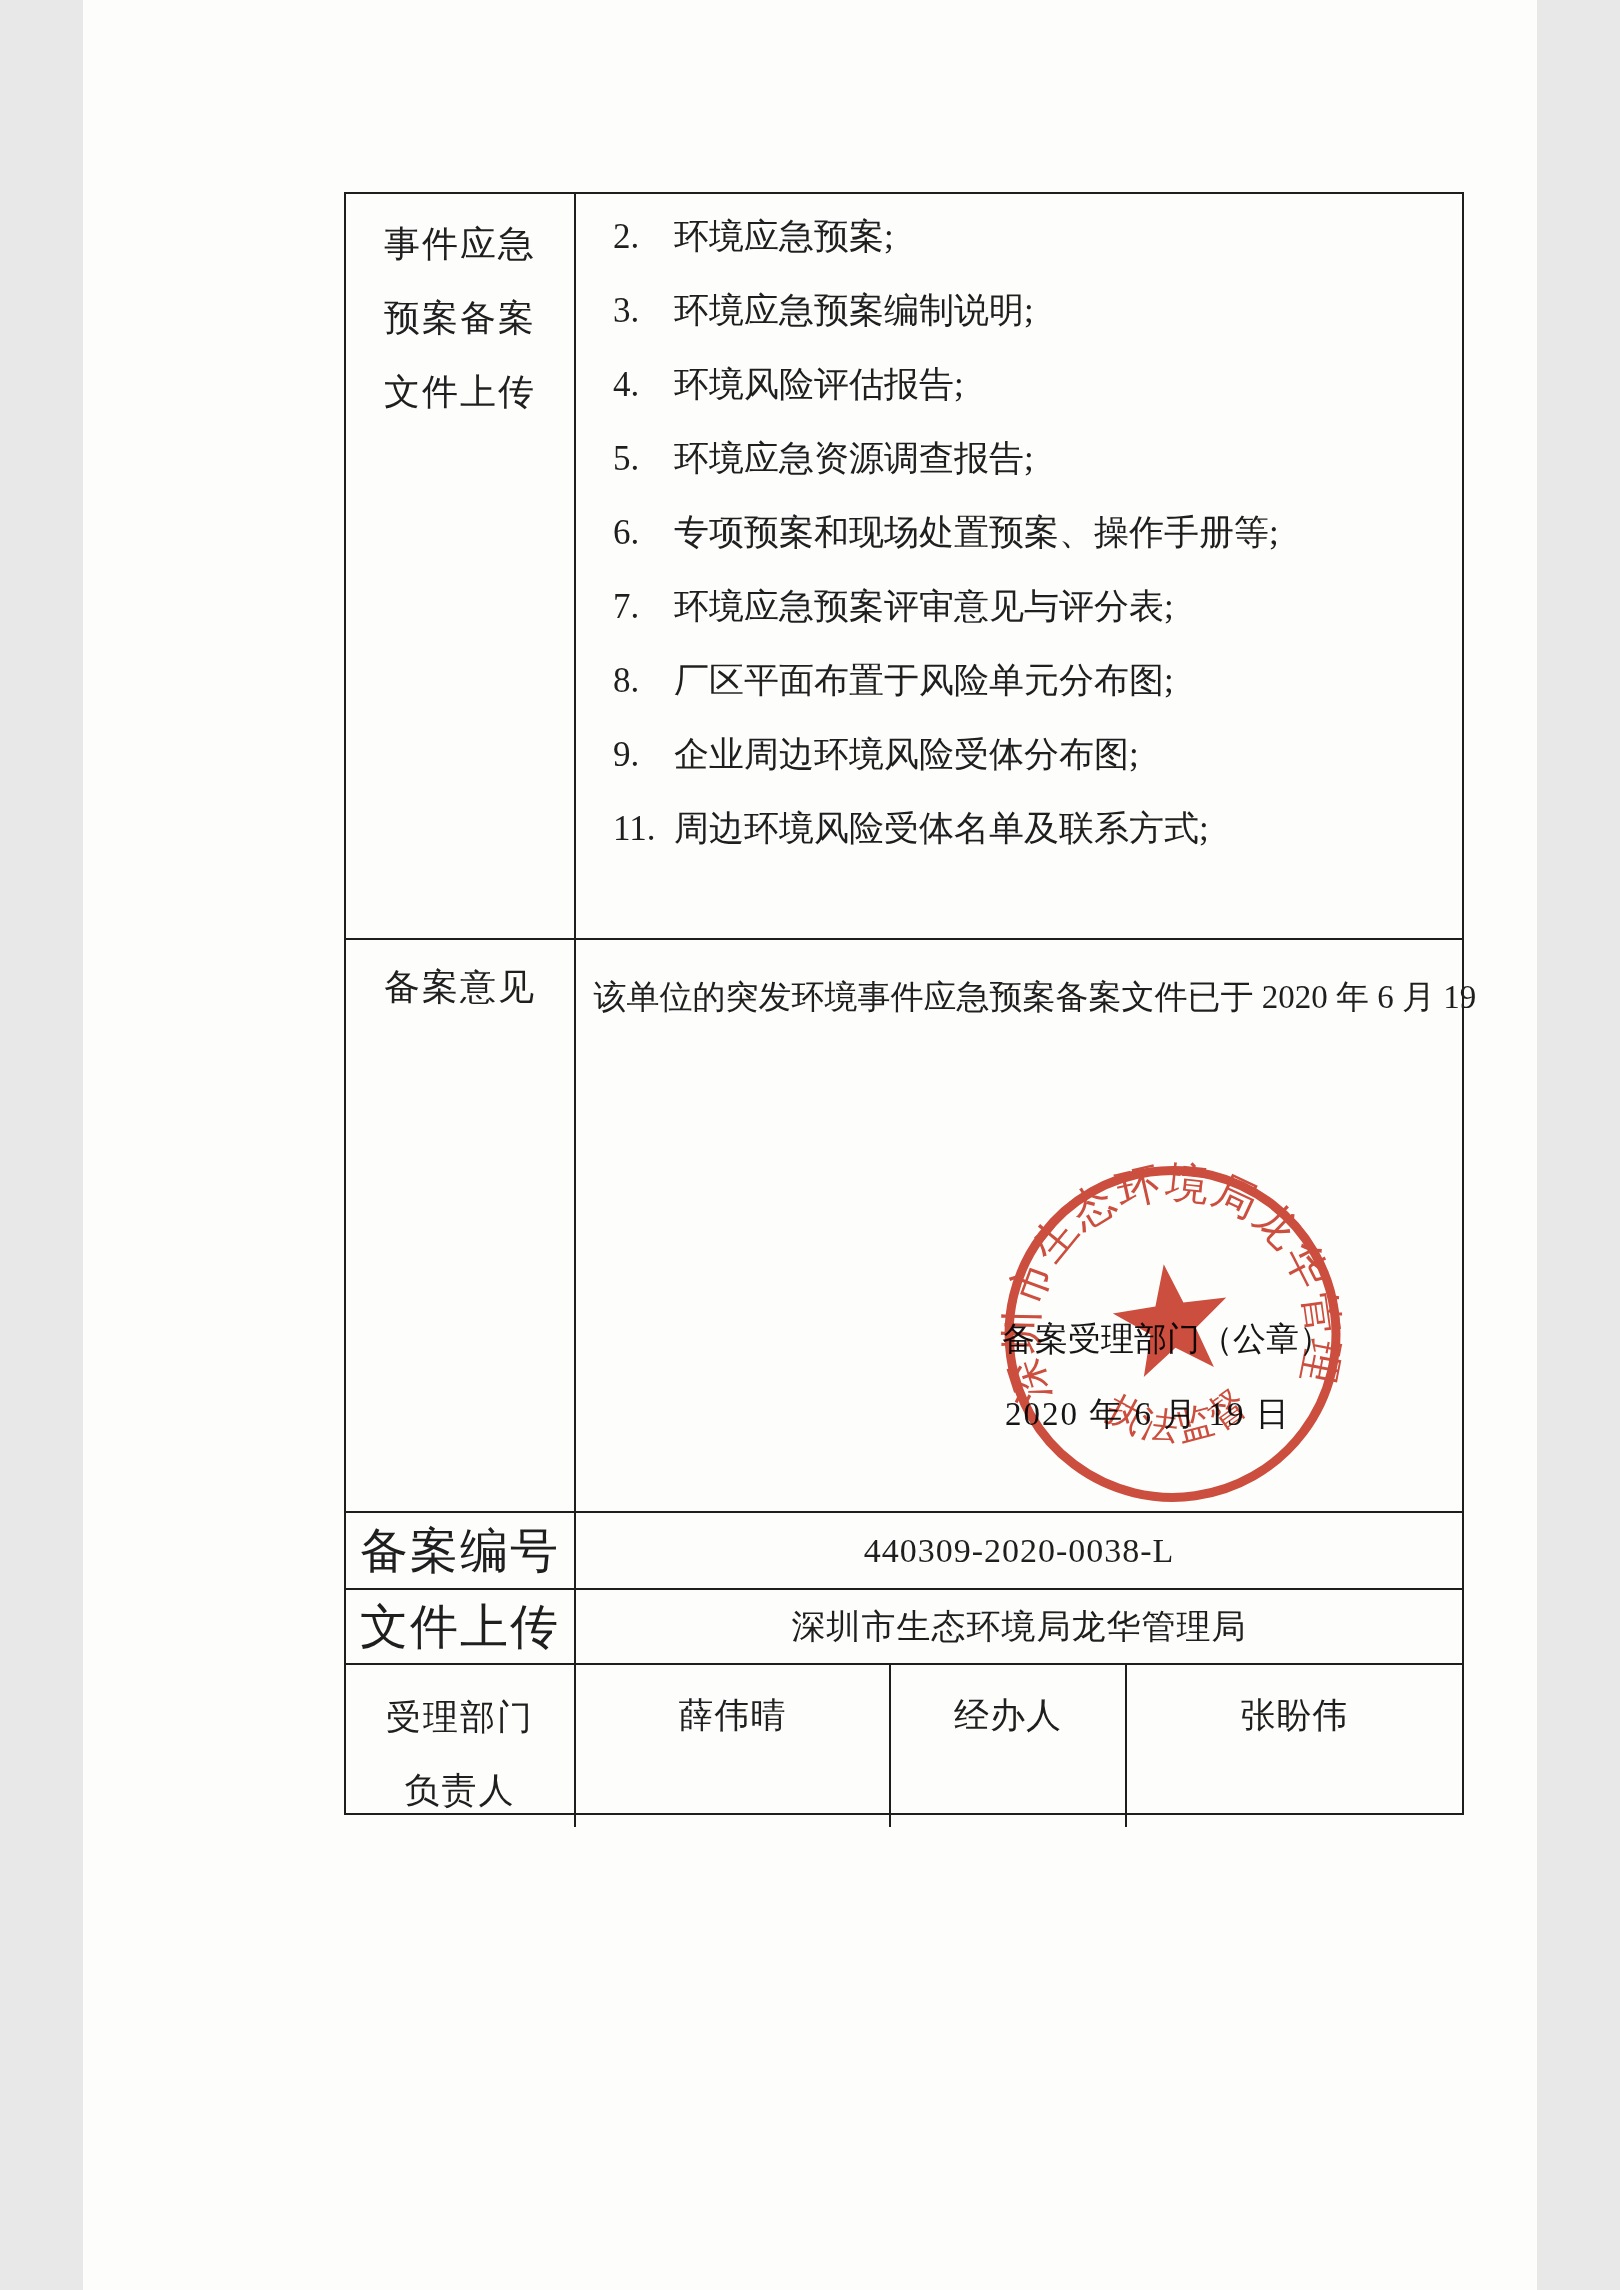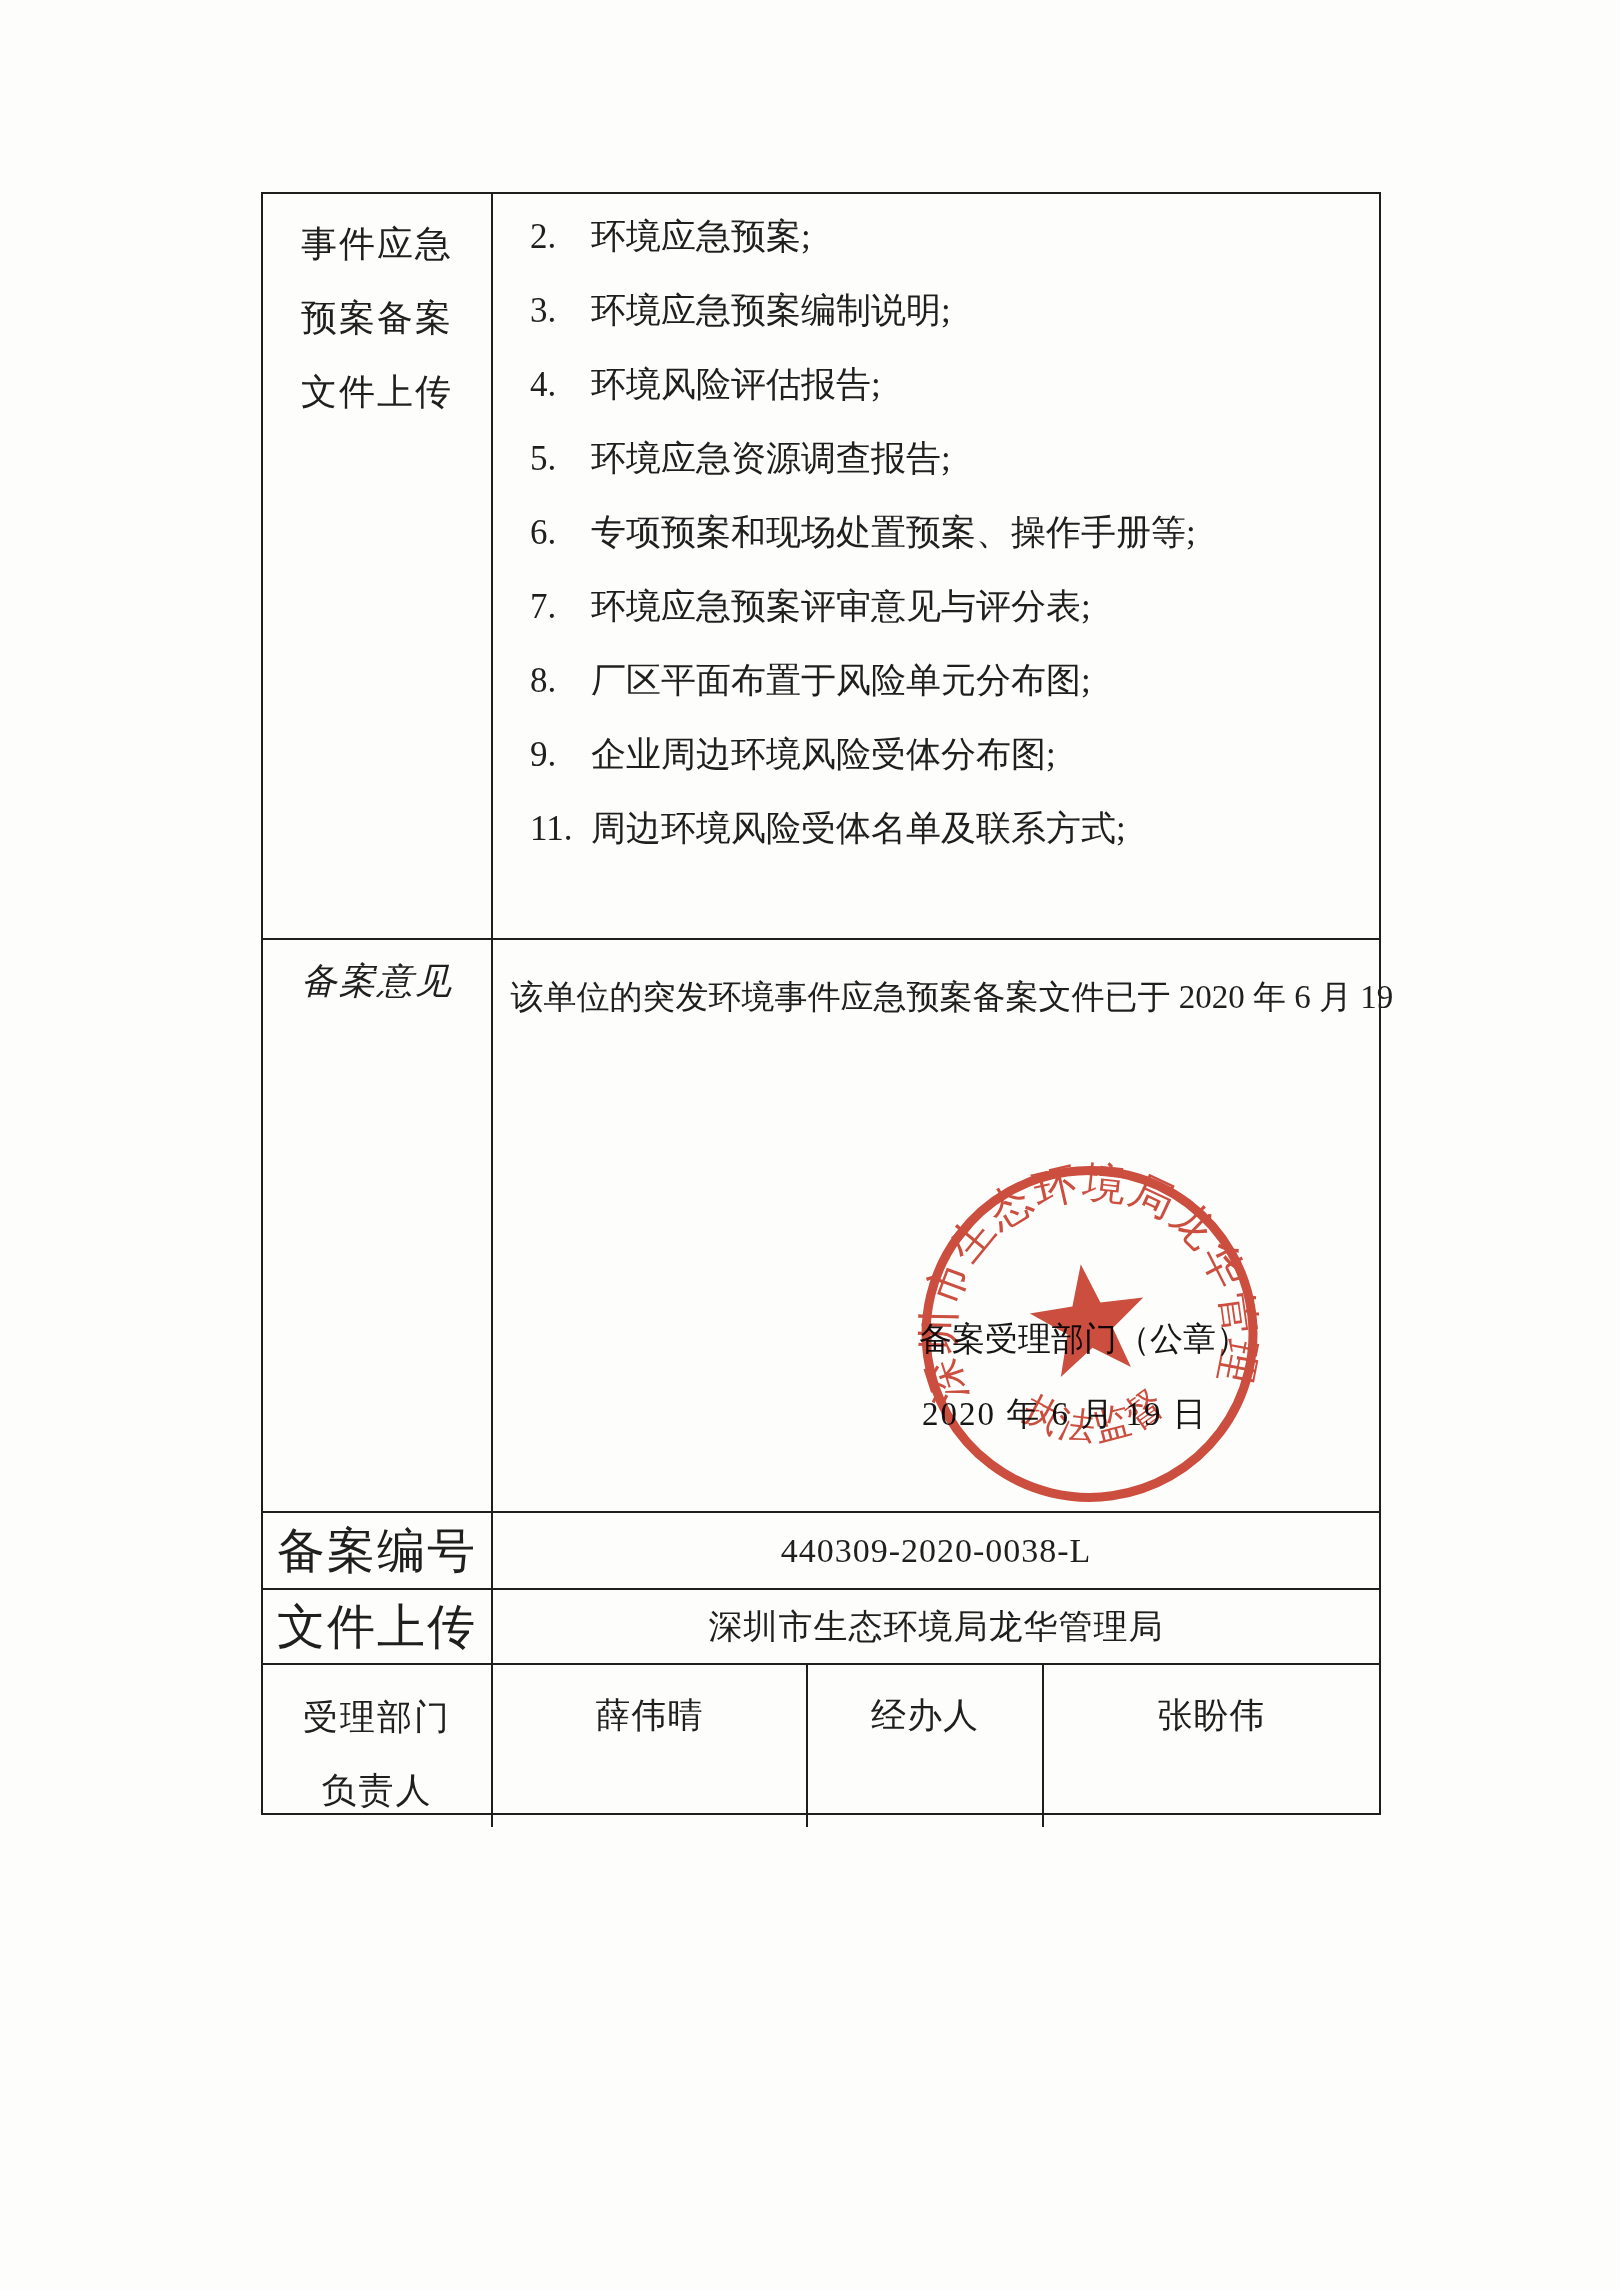--- a/index.html
+++ b/index.html
@@ -5,21 +5,21 @@
   :root{
     --ink:#1f1f1f;
     --line:#1e1e1e;
     --stamp-red:#c93f2e;
     --paper:#fdfdfc;
   }
   html,body{margin:0;padding:0;}
   body{background:#e8e8e8;}
   .page{
     position:relative;
-    width:1620px;height:2291px;
+    width:1454px;height:2291px;
     background:var(--paper);
     font-family:"Liberation Serif","DejaVu Serif",serif;
     color:var(--ink);
     overflow:hidden;
     margin:0 auto;
   }
   .table{
     position:absolute;left:261px;top:192px;width:1120px;height:1623px;
     border:2.9px solid var(--line);
     box-sizing:border-box;
@@ -38,21 +38,21 @@
     display:flex;flex-direction:column;align-items:center;
     text-align:center;
   }
   .value-col{flex:1 1 auto;border-left:2px solid var(--line);}
   
   .upload-label{padding-top:12.7px;font-size:36px;line-height:74px;letter-spacing:2px;}
   .upload-items{padding:5.9px 9.8px 0 37px;font-size:35px;}
   .upload-item{display:flex;line-height:74px;white-space:nowrap;}
   .upload-item .num{flex:0 0 61px;min-width:61px;}
   
-  .opinion-label{padding-top:4px;font-size:36px;line-height:75px;letter-spacing:2px;font-style:italic;}
+  .opinion-label{padding-top:10px;font-size:36px;line-height:75px;letter-spacing:2px;}
   .opinion-text{padding:17.6px 13.7px 0 17.6px;font-size:33px;line-height:78px;}
   .opinion-line{white-space:nowrap;}
   
   .mid-label{justify-content:center;font-size:48px;letter-spacing:2px;}
   .mid-value{display:flex;align-items:center;justify-content:center;font-size:34px;letter-spacing:1px;}
   
   .handler-label{padding-top:15.7px;font-size:35px;line-height:73px;letter-spacing:2px;}
   .r5cell{
     box-sizing:border-box;border-left:2px solid var(--line);
     text-align:center;padding-top:26.5px;font-size:35px;letter-spacing:1px;

